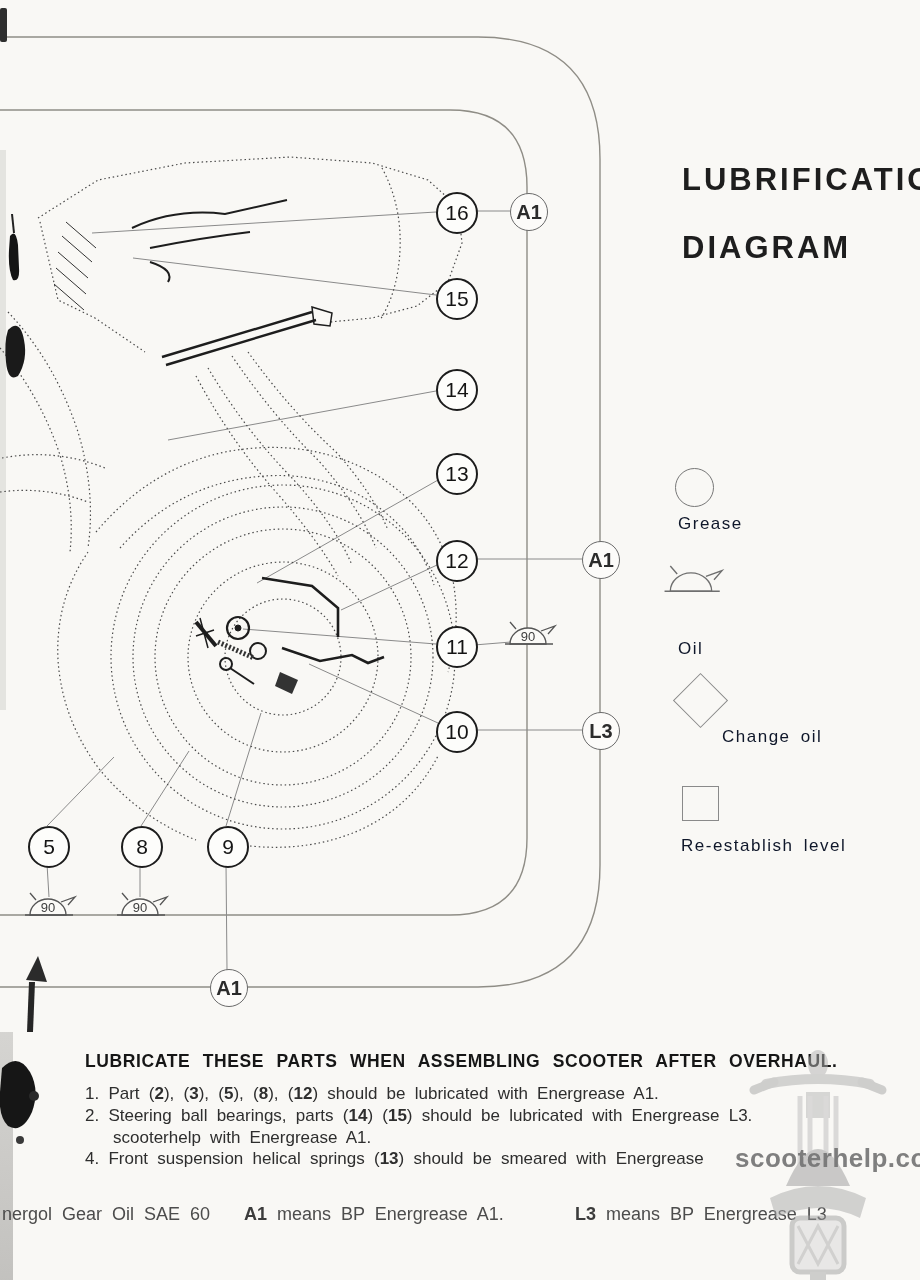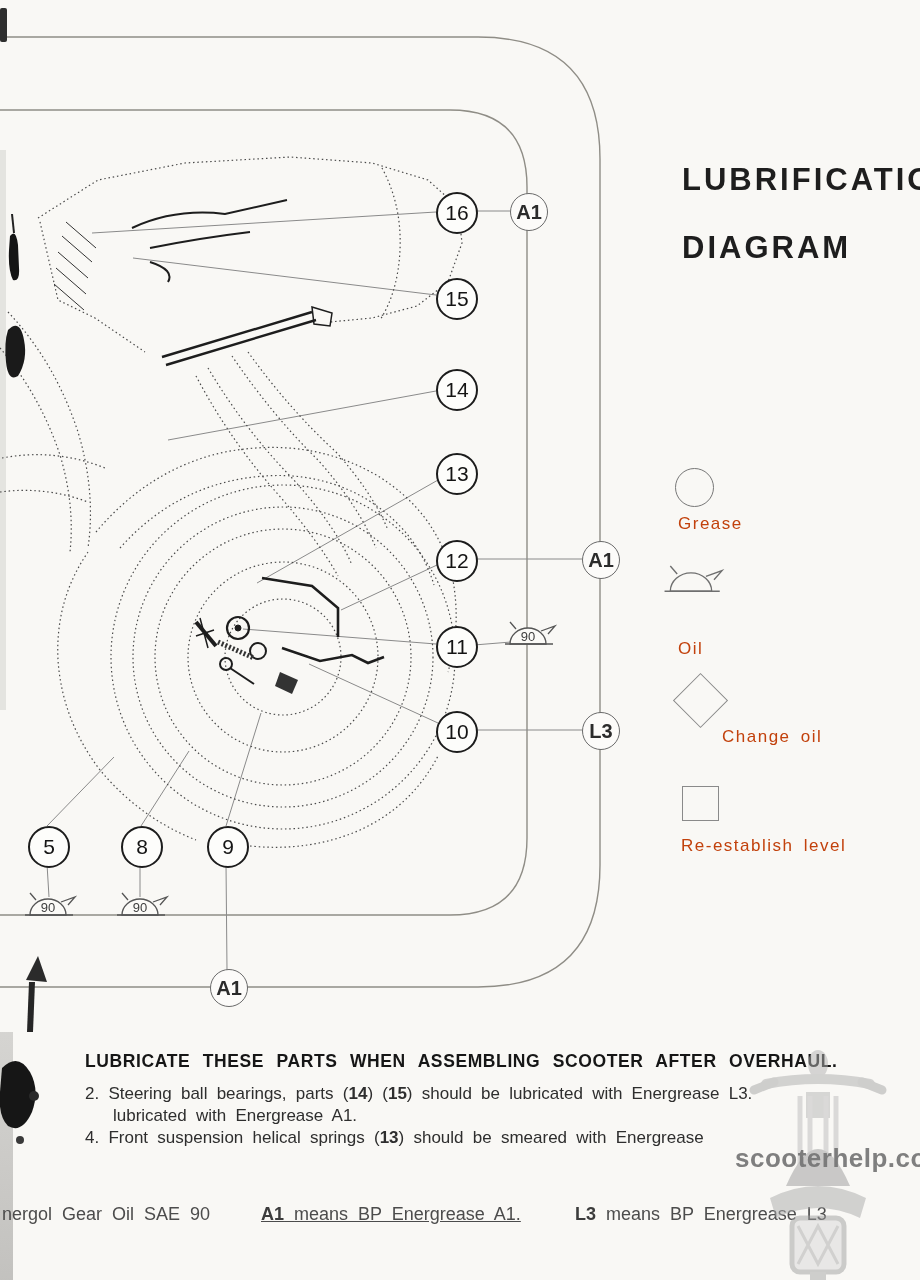--- a/index.html
+++ b/index.html
@@ -21,21 +21,21 @@
     width:38px;height:38px;border:2.6px solid #1c1c1c;border-radius:50%;
     background:#fdfdfb;display:flex;align-items:center;justify-content:center;
     font-size:21px;font-weight:500;color:#141414;z-index:6;
   }
   .lbl-circle{
     width:36px;height:36px;border:1.5px solid #6a6a6a;border-radius:50%;
     background:#fcfbf9;display:flex;align-items:center;justify-content:center;
     font-size:20px;font-weight:600;color:#2b2b2b;z-index:6;
   }
   
-  .legend-label{font-size:17px;color:#c2410c;letter-spacing:1.5px;word-spacing:4px;z-index:5;}
+  .legend-label{font-size:17px;color:#0f172a;letter-spacing:1.5px;word-spacing:4px;z-index:5;}
   .legend-circle{left:675px;top:468px;width:37px;height:37px;border:1.7px solid #777;border-radius:50%;z-index:5;}
   .legend-diamond{left:681px;top:681px;width:37px;height:37px;border:1.4px solid #8a8a8a;transform:rotate(45deg);z-index:5;}
   .legend-square{left:682px;top:786px;width:35px;height:33px;border:1.4px solid #8a8a8a;z-index:5;}
   
   .instructions{left:85px;top:1051px;width:800px;z-index:4;}
   .instr-heading{font-size:17.5px;font-weight:700;letter-spacing:.6px;word-spacing:7px;color:#161616;margin-bottom:11px;white-space:nowrap;}
   .instr-line{font-size:17px;color:#2e2e2e;line-height:21.8px;word-spacing:4.5px;white-space:nowrap;}
   .instr-line.wrap{padding-left:28px;}
   .footer-line{top:1204px;font-size:18px;color:#4c4c4c;word-spacing:5px;white-space:nowrap;z-index:4;}
   .footer-key{font-weight:700;color:#3c3c3c;}
@@ -190,27 +190,28 @@
 <div class="abs legend-label" style="left:678px;top:606px;margin-top:33px;">Oil</div>
 
 <div class="abs legend-diamond"></div>
 <div class="abs legend-label" style="left:678px;top:727px;margin-left:44px;">Change oil</div>
 
 <div class="abs legend-square"></div>
 <div class="abs legend-label" style="left:681px;top:836px;">Re-establish level</div>
 
 <div class="abs instructions">
   <div class="instr-heading">LUBRICATE THESE PARTS WHEN ASSEMBLING SCOOTER AFTER OVERHAUL.</div>
+  <div class="instr-line bold-parens">1. Part (<b>2</b>), (<b>3</b>), (<b>5</b>), (<b>8</b>), (<b>12</b>) should be lubricated with Energrease A1.</div>
   <div class="instr-line bold-parens">2. Steering ball bearings, parts (<b>14</b>) (<b>15</b>) should be lubricated with Energrease L3.</div>
-  <div class="instr-line wrap">lubricated with Energrease A1.</div>
+  <div class="instr-line wrap">scooterhelp with Energrease A1.</div>
   <div class="instr-line bold-parens">4. Front suspension helical springs (<b>13</b>) should be smeared with Energrease</div>
 </div>
 
-<div class="abs footer-line" style="left:2px;">nergol Gear Oil SAE 90</div>
-<div class="abs footer-line" style="left:261px;text-decoration:underline;">
+<div class="abs footer-line" style="left:2px;">nergol Gear Oil SAE 60</div>
+<div class="abs footer-line" style="left:244px;">
   <span class="footer-key">A1</span>
   <span>means BP Energrease A1.</span>
 </div>
 <div class="abs footer-line" style="left:575px;">
   <span class="footer-key">L3</span>
   <span>means BP Energrease L3</span>
 </div>
 
 <svg class="abs wm-ghost" width="145" height="234" viewBox="0 0 145 234">
   <ellipse cx="70" cy="18" rx="10" ry="14" fill="#b2b2b2"></ellipse>

